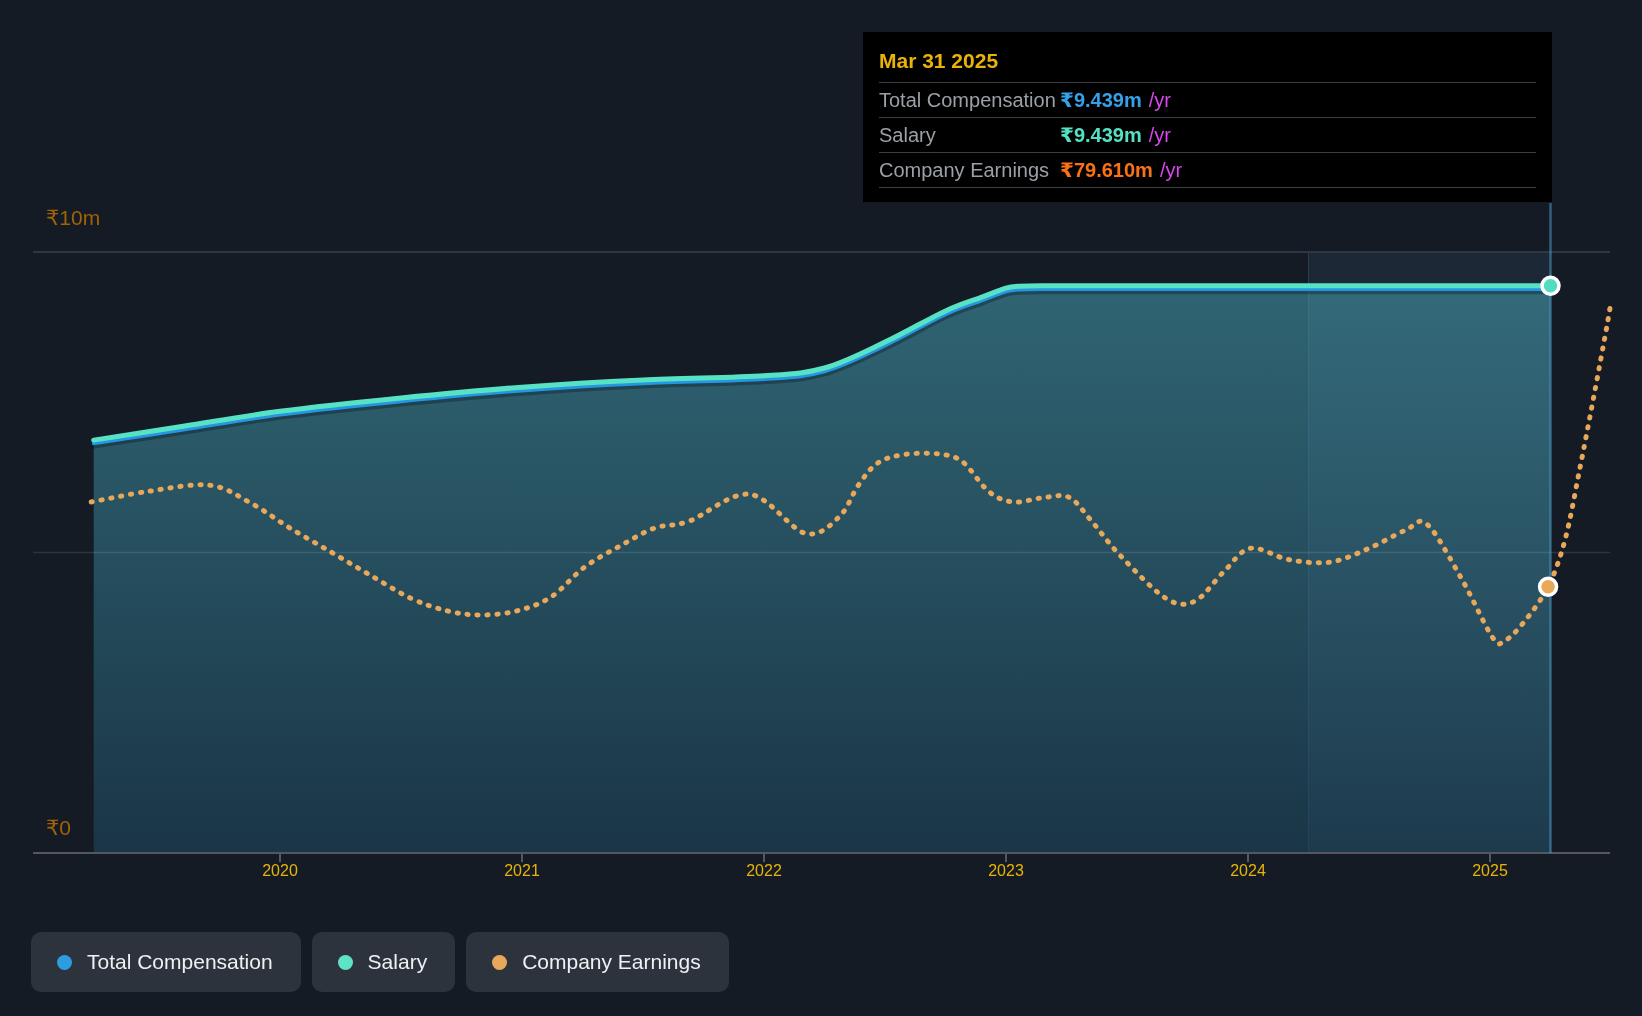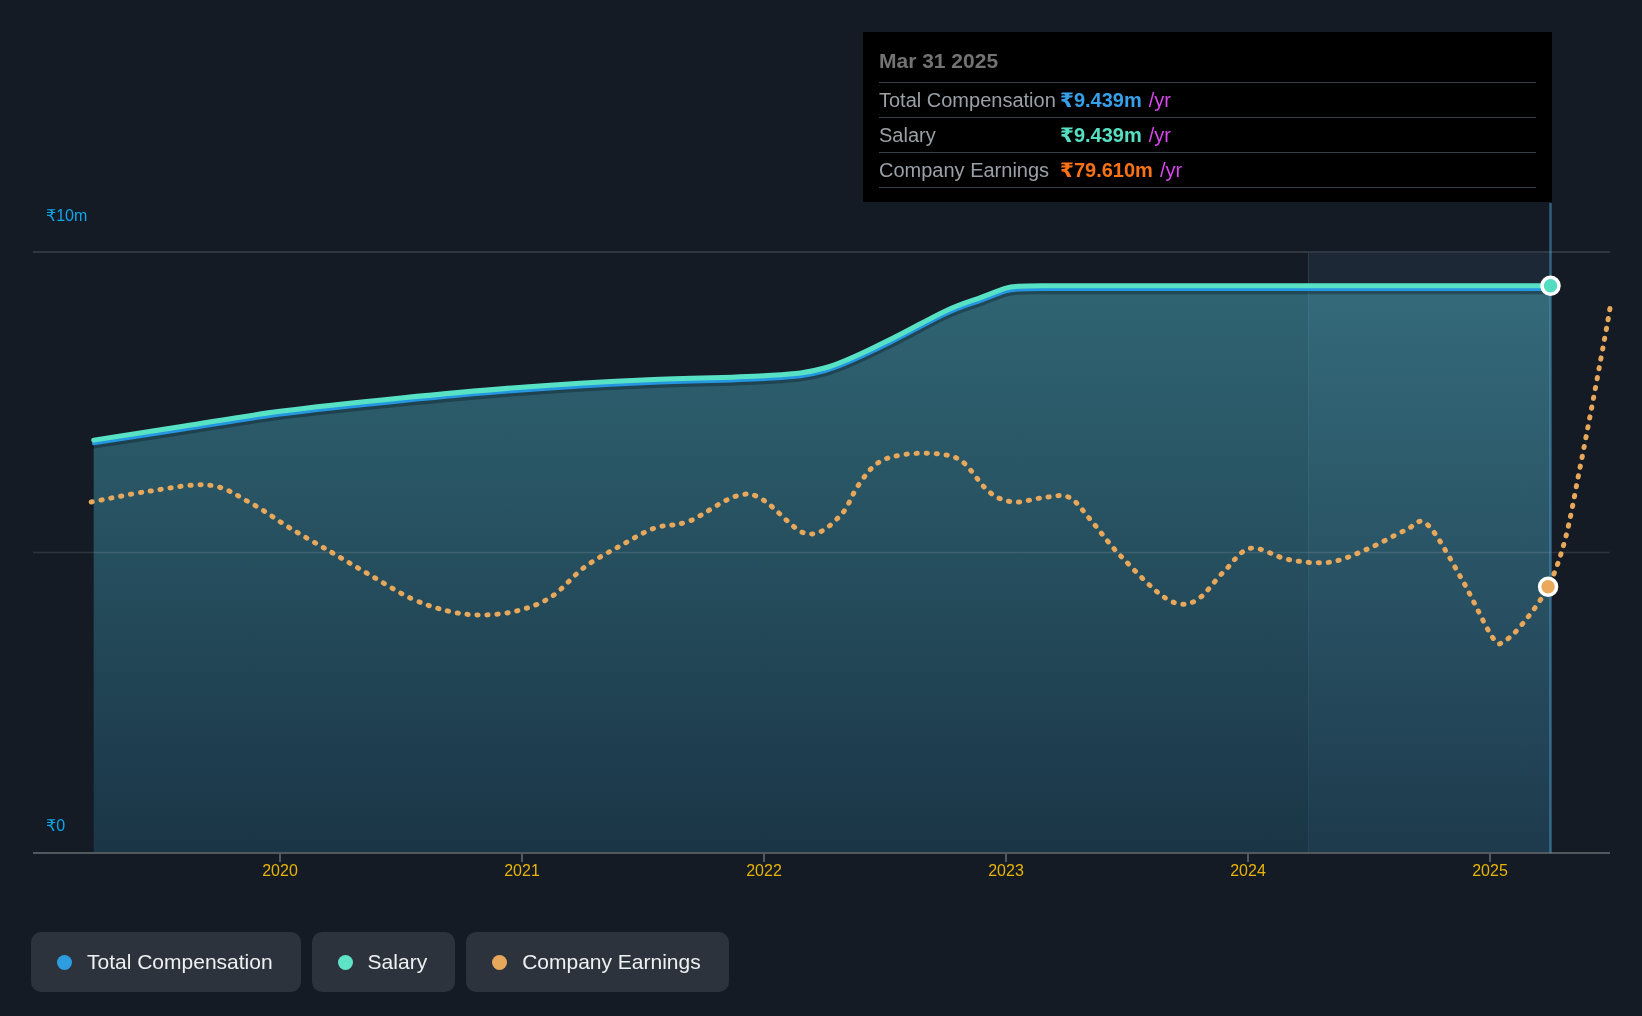--- a/index.html
+++ b/index.html
@@ -1,28 +1,28 @@
 <!DOCTYPE html>
 <html><head>
 <meta charset="utf-8">
 <style>
   html,body{margin:0;padding:0;background:#141b25;}
   #stage{position:relative;width:1642px;height:1016px;background:#141b25;overflow:hidden;
          font-family:"Liberation Sans","DejaVu Sans",sans-serif;}
   #chart-svg{position:absolute;left:0;top:0;}
-  .axis-label{position:absolute;color:#0ea5e9;font-size:16px;text-align:right;}
+  .axis-label{position:absolute;color:#a16207;font-size:21px;text-align:right;}
   #y-label-top{left:46px;top:206px;}
   #y-label-bottom{left:46px;top:816px;}
   #x-labels{position:absolute;left:0;top:0;width:100%;height:100%;pointer-events:none;}
   .x-tick-label{position:absolute;width:80px;margin-left:-40px;text-align:center;
                 color:#eab308;font-size:16px;top:862px;}
   
   #tooltip{position:absolute;left:863px;top:32px;width:689px;height:170px;background:#000;
            box-sizing:border-box;padding:10px 16px 0 16px;z-index:5;}
-  .tt-title{font-size:21px;font-weight:700;color:#737373;height:40px;line-height:38px;
+  .tt-title{font-size:21px;font-weight:700;color:#eab308;height:40px;line-height:38px;
             border-bottom:1px solid #3a3f46;}
   .tt-row{height:34px;line-height:34px;border-bottom:1px solid #3a3f46;display:flex;
           align-items:center;font-size:20px;}
   .tt-label{color:#9aa0a6;width:181px;flex:none;}
   .tt-value{font-weight:700;}
   .tt-unit{color:#d946ef;margin-left:7px;}
   
   #legend{position:absolute;left:31px;top:932px;display:flex;gap:11px;}
   .legend-pill{height:60px;background:#2d333c;border-radius:10px;display:flex;align-items:center;
                padding:0 28px 0 26px;gap:15px;font-size:21px;font-weight:500;color:#eef1f3;

